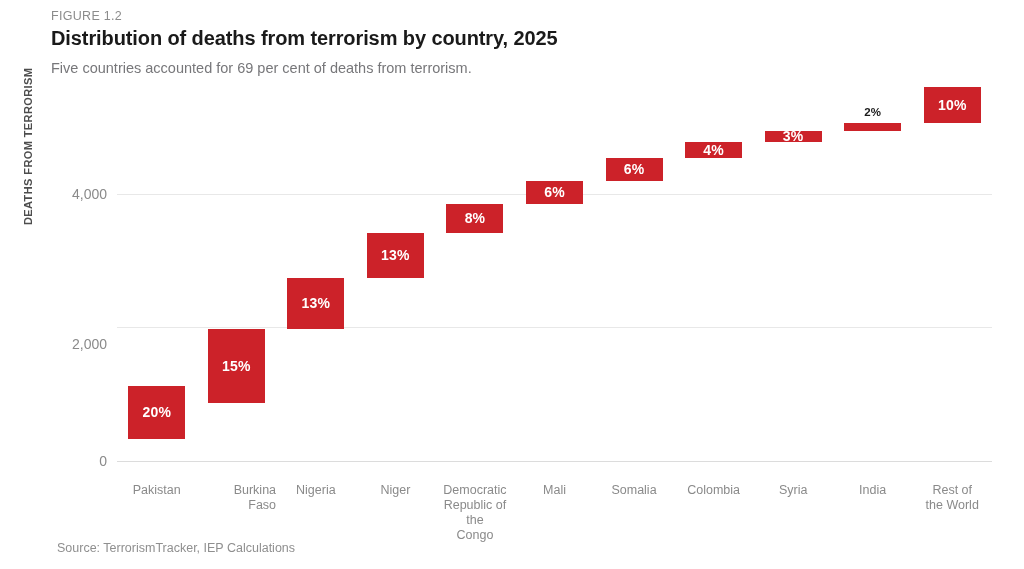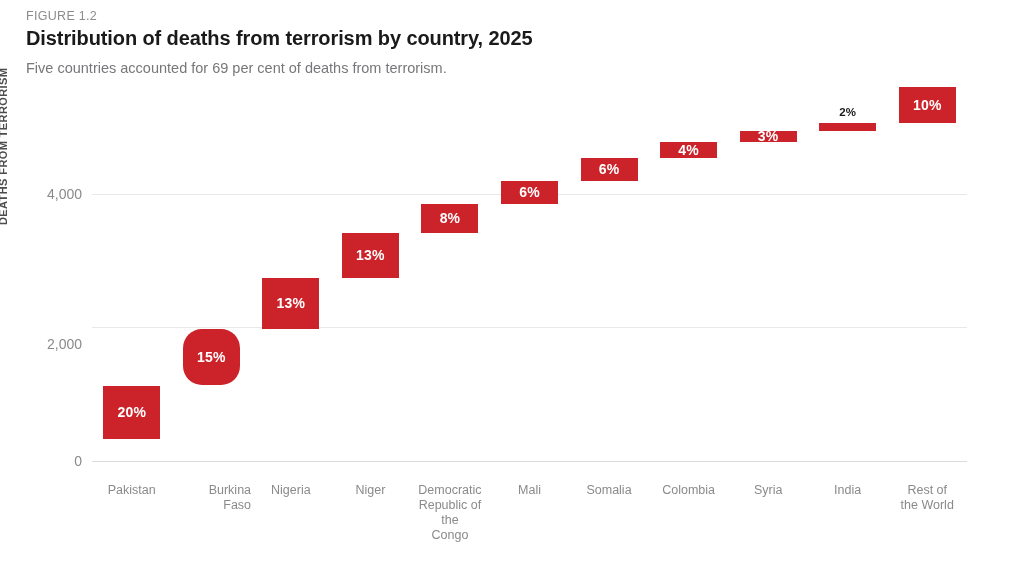--- a/index.html
+++ b/index.html
@@ -4,21 +4,21 @@
 <style>
   html,body{margin:0;padding:0;}
   body{
     width:1024px;height:569px;
     background:#ffffff;
     font-family:"Liberation Sans", sans-serif;
     color:#231f20;
     overflow:hidden;
     position:relative;
   }
-  #figure-root{position:absolute;inset:0;}
+  #figure-root{position:absolute;inset:0;margin-left:25px;}
 
   .fig-label{
     position:absolute;left:26px;top:9px;
     font-size:12.5px;letter-spacing:.3px;
     color:#8c8c8c;font-weight:400;
   }
   .fig-title{
     position:absolute;left:26px;top:27px;
     font-size:20px;font-weight:700;color:#1a1a1a;
     letter-spacing:-.1px;
@@ -107,21 +107,21 @@
       <div class="ylabel-item" style="top: 103.613px;">4,000</div>
     </div>
 
   <div class="plot" id="plot">
       <div class="gridline base" style="top: 371px;"></div>
       <div class="gridline" style="top: 237.306px;"></div>
       <div class="gridline" style="top: 103.613px;"></div>
       <div class="bar" style="left: 11.2727px; top: 295.864px; width: 57px; height: 53px; background: rgb(204, 34, 41);">
         <span class="bar-value">20%</span>
       </div>
-      <div class="bar" style="left: 90.8182px; top: 238.777px; width: 57px; height: 56px; background: rgb(204, 34, 41); border-radius: 19px;">
+      <div class="bar" style="left: 90.8182px; top: 238.777px; width: 57px; height: 74px; background: rgb(204, 34, 41);">
         <span class="bar-value">15%</span>
       </div>
       <div class="bar" style="left: 170.364px; top: 187.706px; width: 57px; height: 51.071px; background: rgb(204, 34, 41);">
         <span class="bar-value">13%</span>
       </div>
       <div class="bar" style="left: 249.909px; top: 142.651px; width: 57px; height: 45.0548px; background: rgb(204, 34, 41);">
         <span class="bar-value">13%</span>
       </div>
       <div class="bar" style="left: 329.455px; top: 113.64px; width: 57px; height: 29.0115px; background: rgb(204, 34, 41);">
         <span class="bar-value">8%</span>
@@ -156,13 +156,14 @@
 Congo</div>
       <div class="xlabel" style="left: 489.727px; width: 79.5455px;">Mali</div>
       <div class="xlabel" style="left: 569.273px; width: 79.5455px;">Somalia</div>
       <div class="xlabel" style="left: 648.818px; width: 79.5455px;">Colombia</div>
       <div class="xlabel" style="left: 728.364px; width: 79.5455px;">Syria</div>
       <div class="xlabel" style="left: 807.909px; width: 79.5455px;">India</div>
       <div class="xlabel" style="left: 887.455px; width: 79.5455px;">Rest of
 the World</div>
     </div>
 
+  <div class="source">Source: TerrorismTracker, IEP Calculations</div>
 </div>
 
 </body></html>

